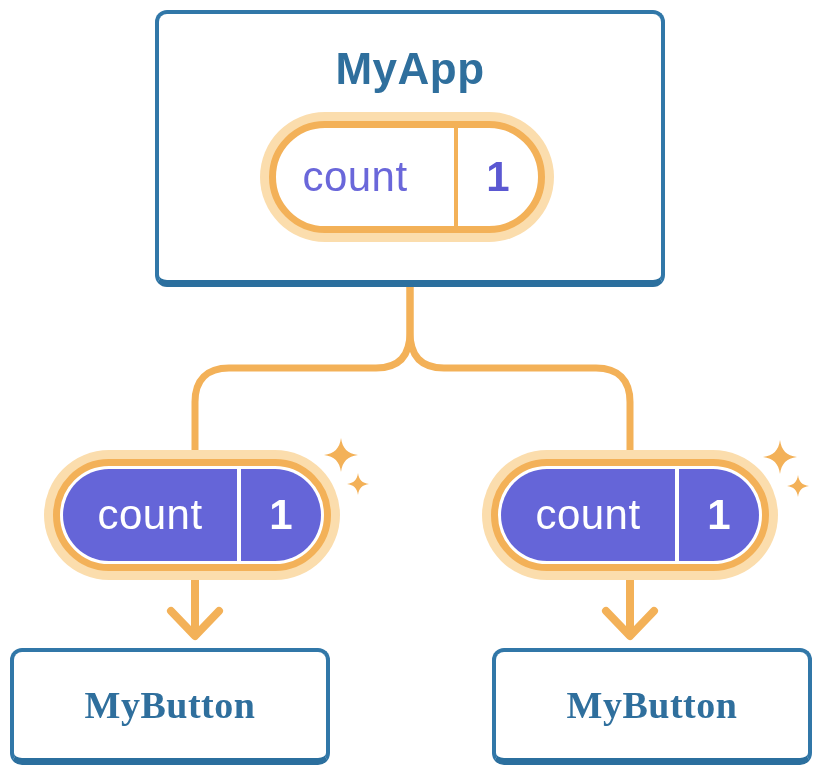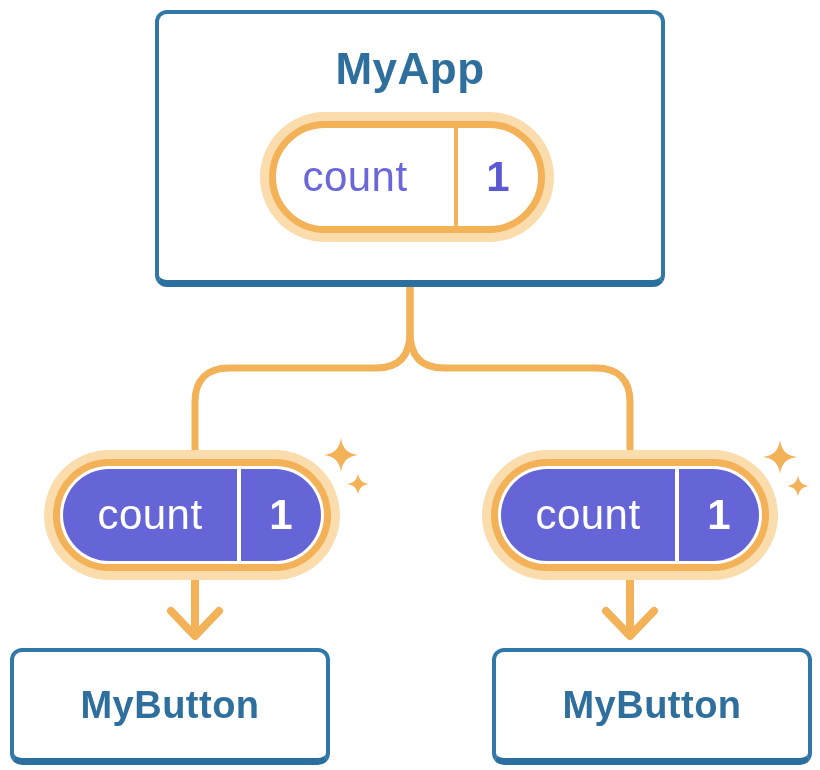--- a/index.html
+++ b/index.html
@@ -19,21 +19,21 @@
     font-family:"Liberation Sans","DejaVu Sans",sans-serif;
   }
   .overlay{position:absolute;left:0;top:0;width:820px;height:770px;z-index:1;}
   .card{
     position:absolute;background:var(--white);box-sizing:border-box;
     border:4px solid var(--blue-border);
     border-bottom:7px solid var(--blue-border-bottom);
     border-radius:12px;z-index:2;
   }
   .card-root{left:155px;top:10px;width:510px;height:277px;}
-  .card-leaf{display:flex;align-items:center;justify-content:center;}
+  .card-leaf{display:flex;align-items:center;justify-content:center;font-family:Liberation Serif, serif;}
   .card-leaf-left{left:10px;top:648px;width:320px;height:117px;}
   .card-leaf-right{left:492px;top:648px;width:320px;height:117px;}
   .card-title{
     color:var(--blue-text);font-weight:600;text-align:center;letter-spacing:.5px;
   }
   .root-title{margin-top:30px;font-size:44px;}
   .leaf-title{font-size:38px;}
   .pill-glow{
     position:absolute;z-index:3;background:var(--peach);border-radius:999px;
     padding:9px;box-sizing:border-box;

